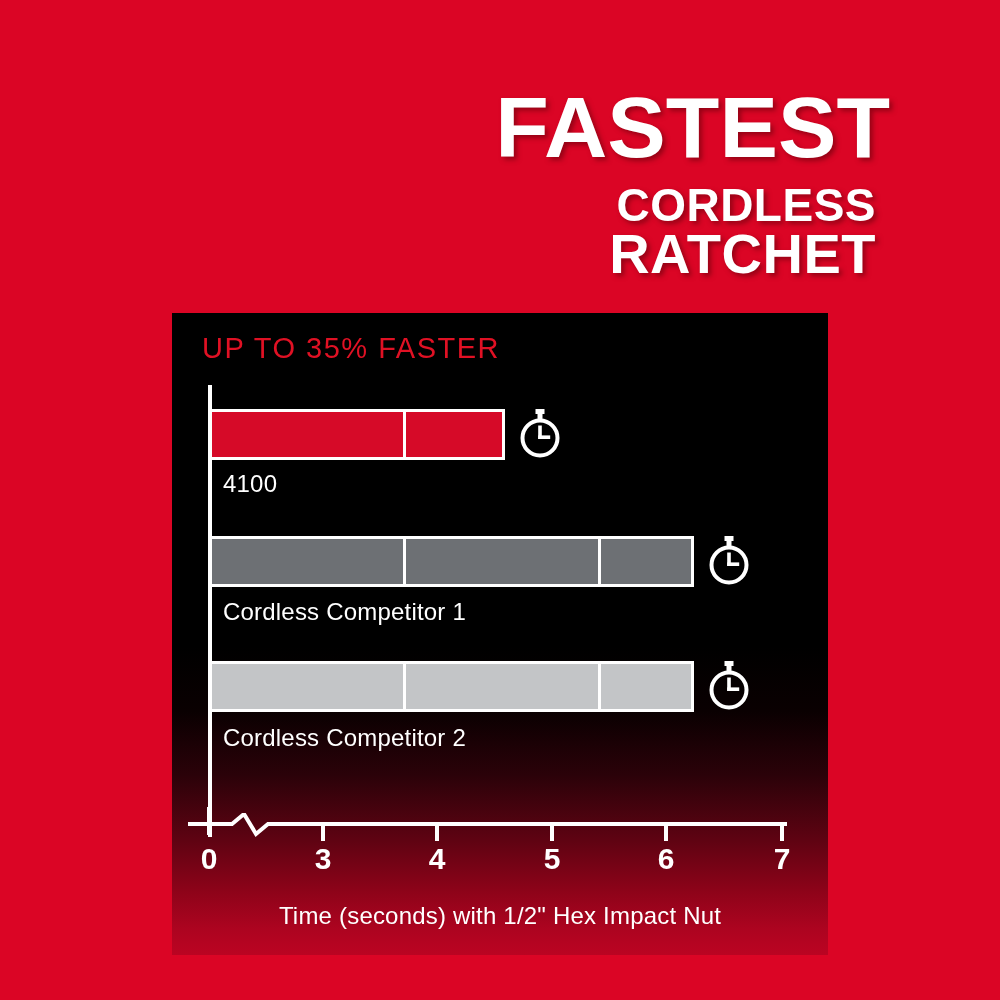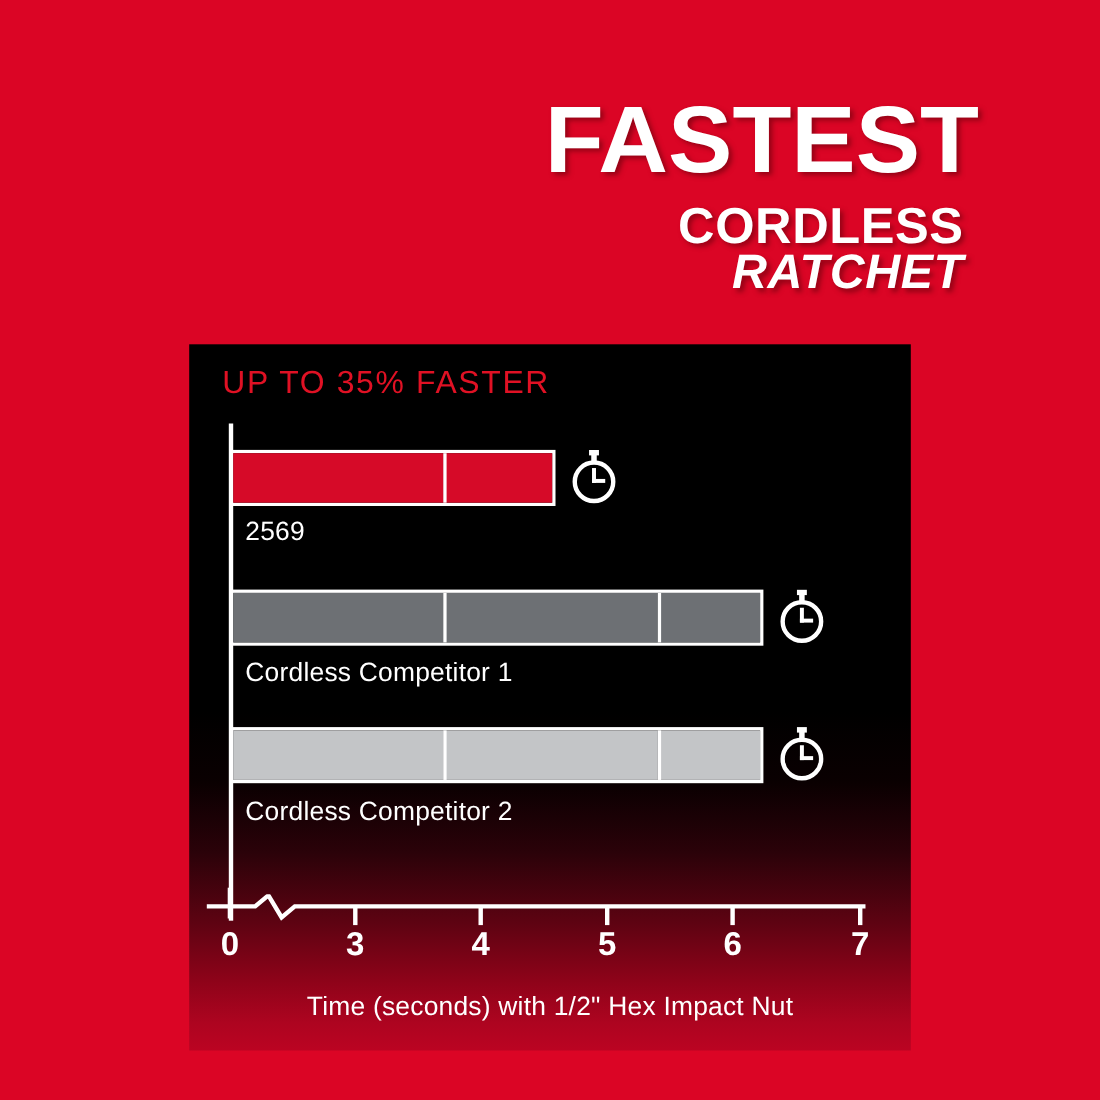--- a/index.html
+++ b/index.html
@@ -36,24 +36,23 @@
     letter-spacing: 0px;
     transform: scaleX(1.02);
     transform-origin: left top;
   }
   #hl-cordless {
     font-size: 46px;
     margin-top: 17px;
     letter-spacing: 0.5px;
   }
   #hl-ratchet {
-    font-size: 44px;
+    font-size: 56px;
     margin-top: 2px;
     letter-spacing: 0.5px;
-    font-style: italic;
   }
 
   
   #chart-panel {
     position: absolute;
     left: 172px;
     top: 313px;
     width: 656px;
     height: 642px;
     background: linear-gradient(to bottom,
@@ -188,21 +187,21 @@
       </div>
       <div class="stopwatch" style="left:308px; top:96px;">
         <svg viewBox="0 0 46 50" width="46" height="50" aria-hidden="true">
           <rect x="18.5" y="0" width="9" height="5" fill="#ffffff"></rect>
           <rect x="20.5" y="4" width="5" height="7" fill="#ffffff"></rect>
           <circle cx="23" cy="29" r="17.5" fill="none" stroke="#ffffff" stroke-width="4"></circle>
           <rect x="21.2" y="16.5" width="3.6" height="13.5" fill="#ffffff"></rect>
           <rect x="21.2" y="26.4" width="12" height="3.6" fill="#ffffff"></rect>
         </svg>
       </div>
-      <div class="bar-label" style="left:14px; top:157px;">2569</div>
+      <div class="bar-label" style="left:14px; top:157px;">4100</div>
     </div>
 
     <div class="bar-row">
       <div class="bar-track" style="left:0px; top:223px; width:485px;">
         <div class="seg" style="width:191px; background:#6D7074;"></div>
         <div class="seg" style="width:195px; background:#6D7074;"></div>
         <div class="seg" style="flex:1; background:#6D7074;"></div>
       </div>
       <div class="stopwatch" style="left:497px; top:223px;">
         <svg viewBox="0 0 46 50" width="46" height="50" aria-hidden="true">

